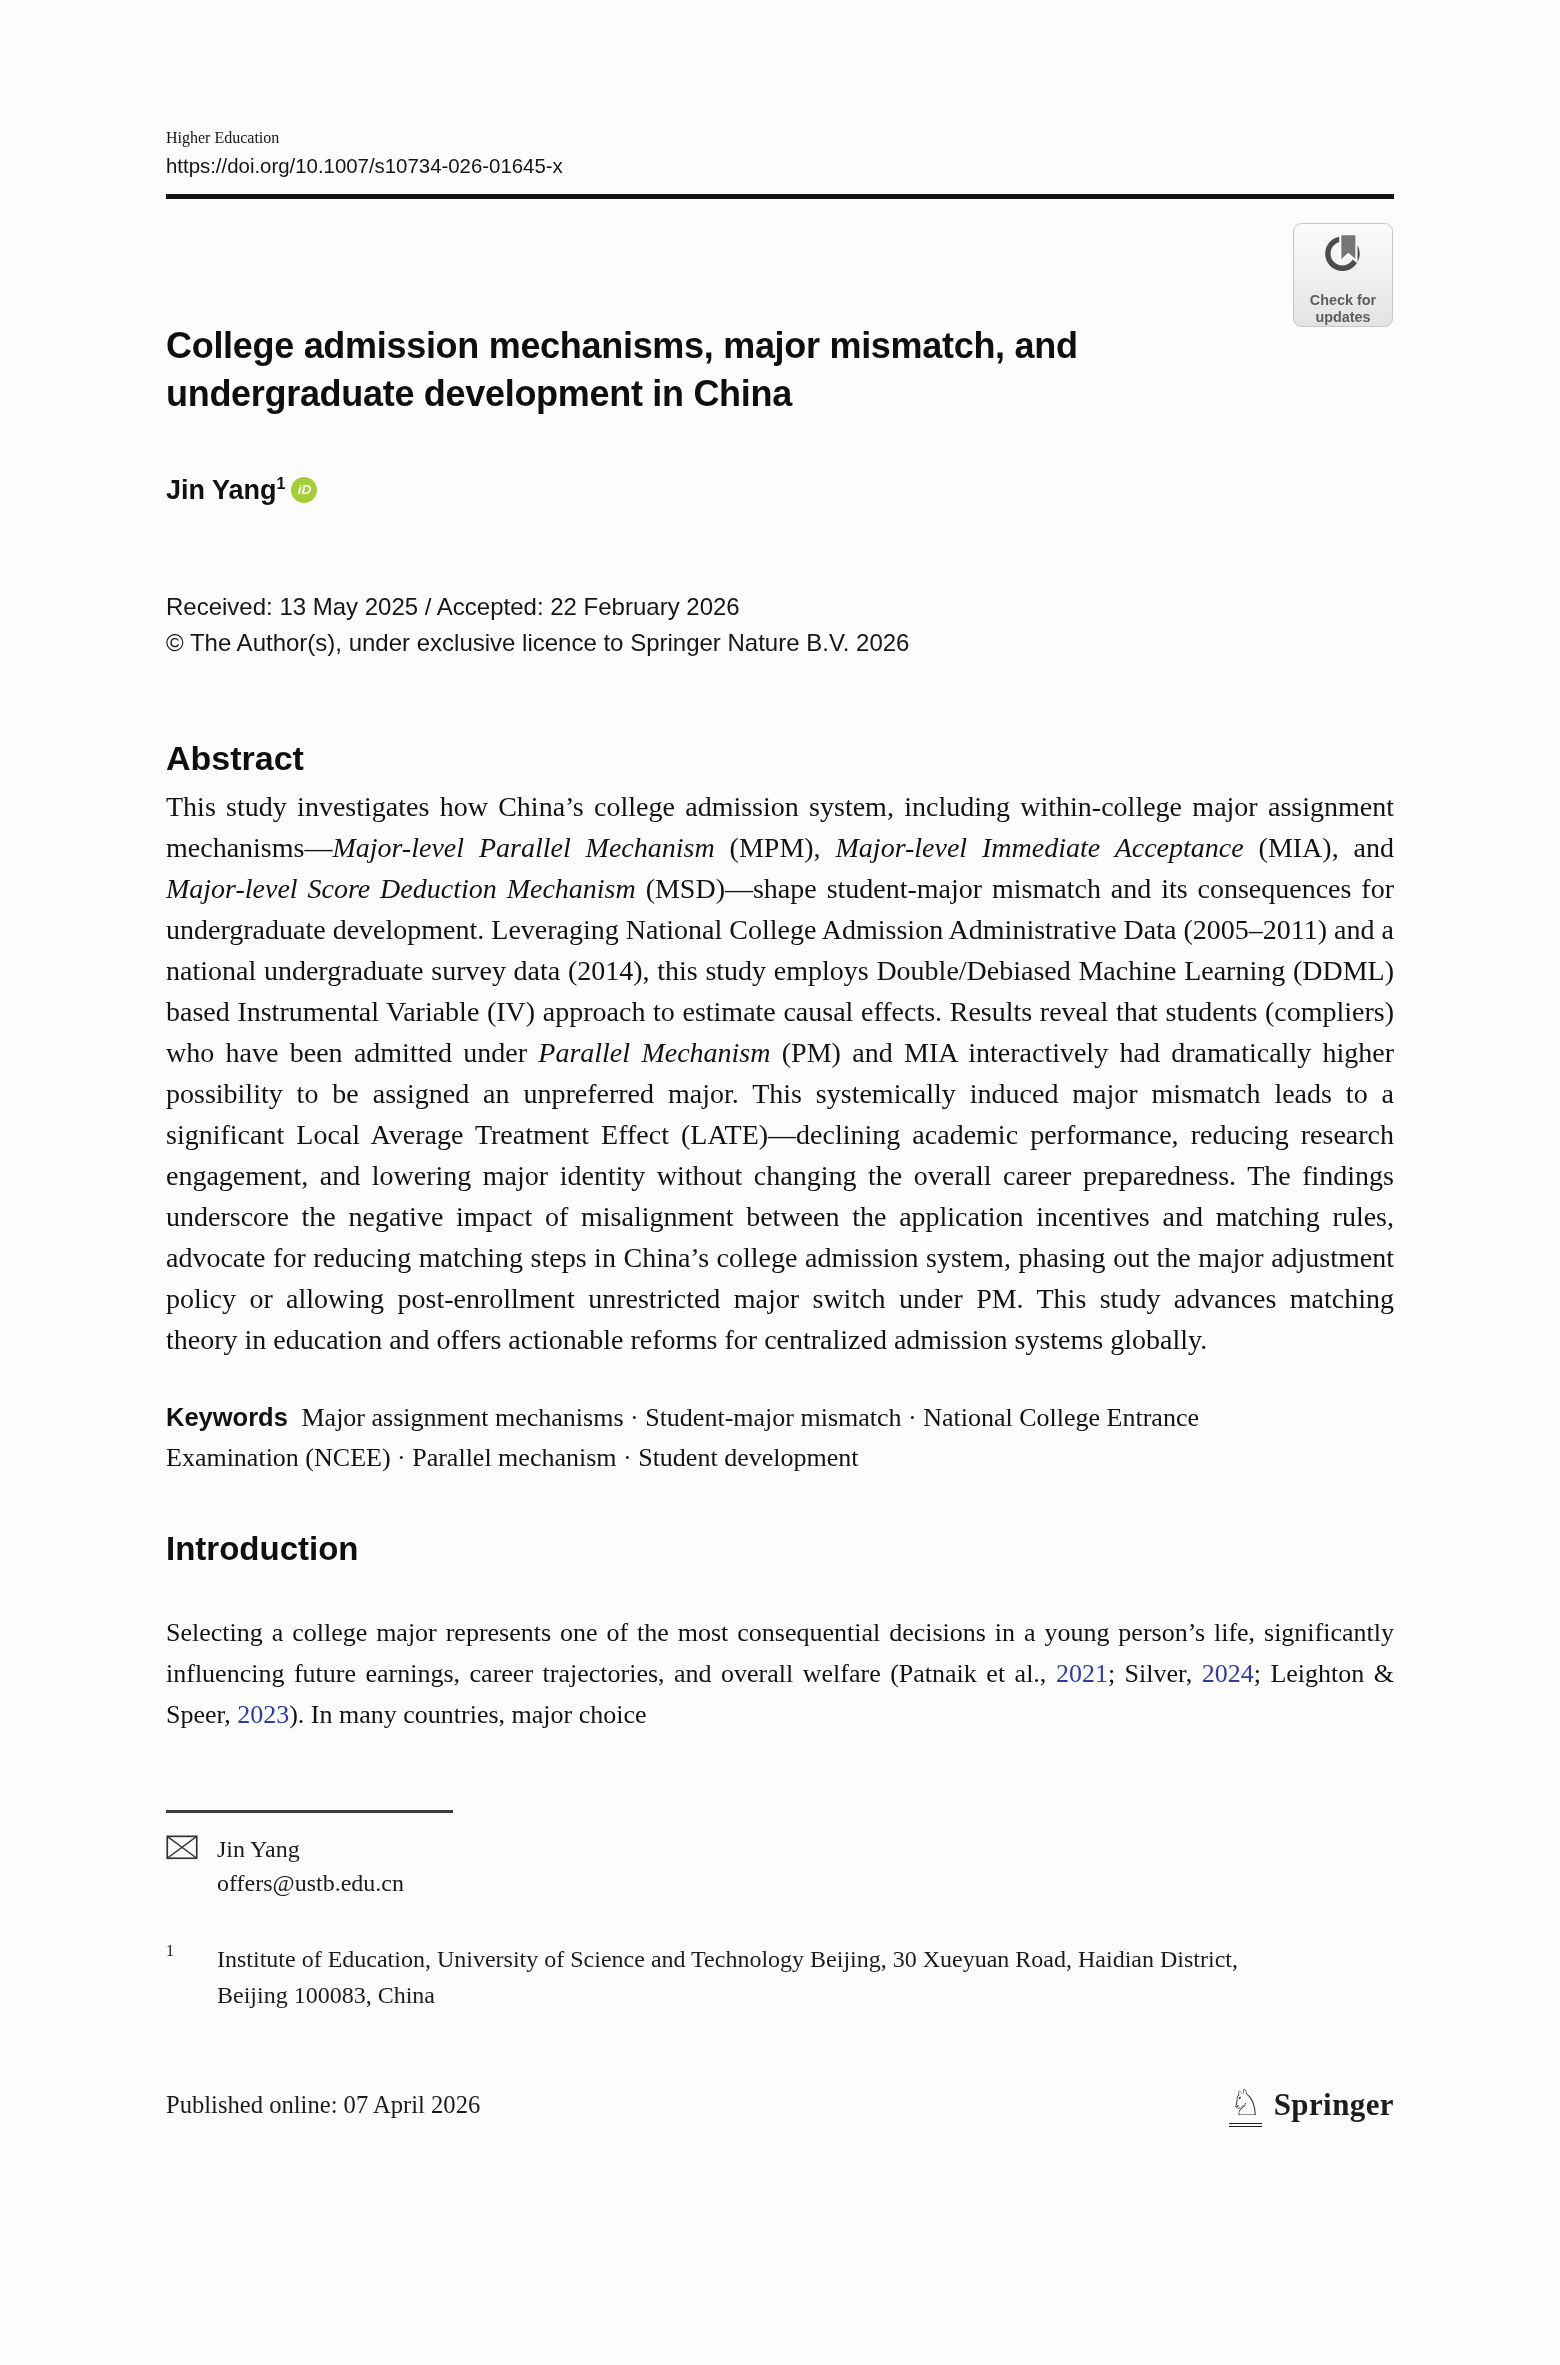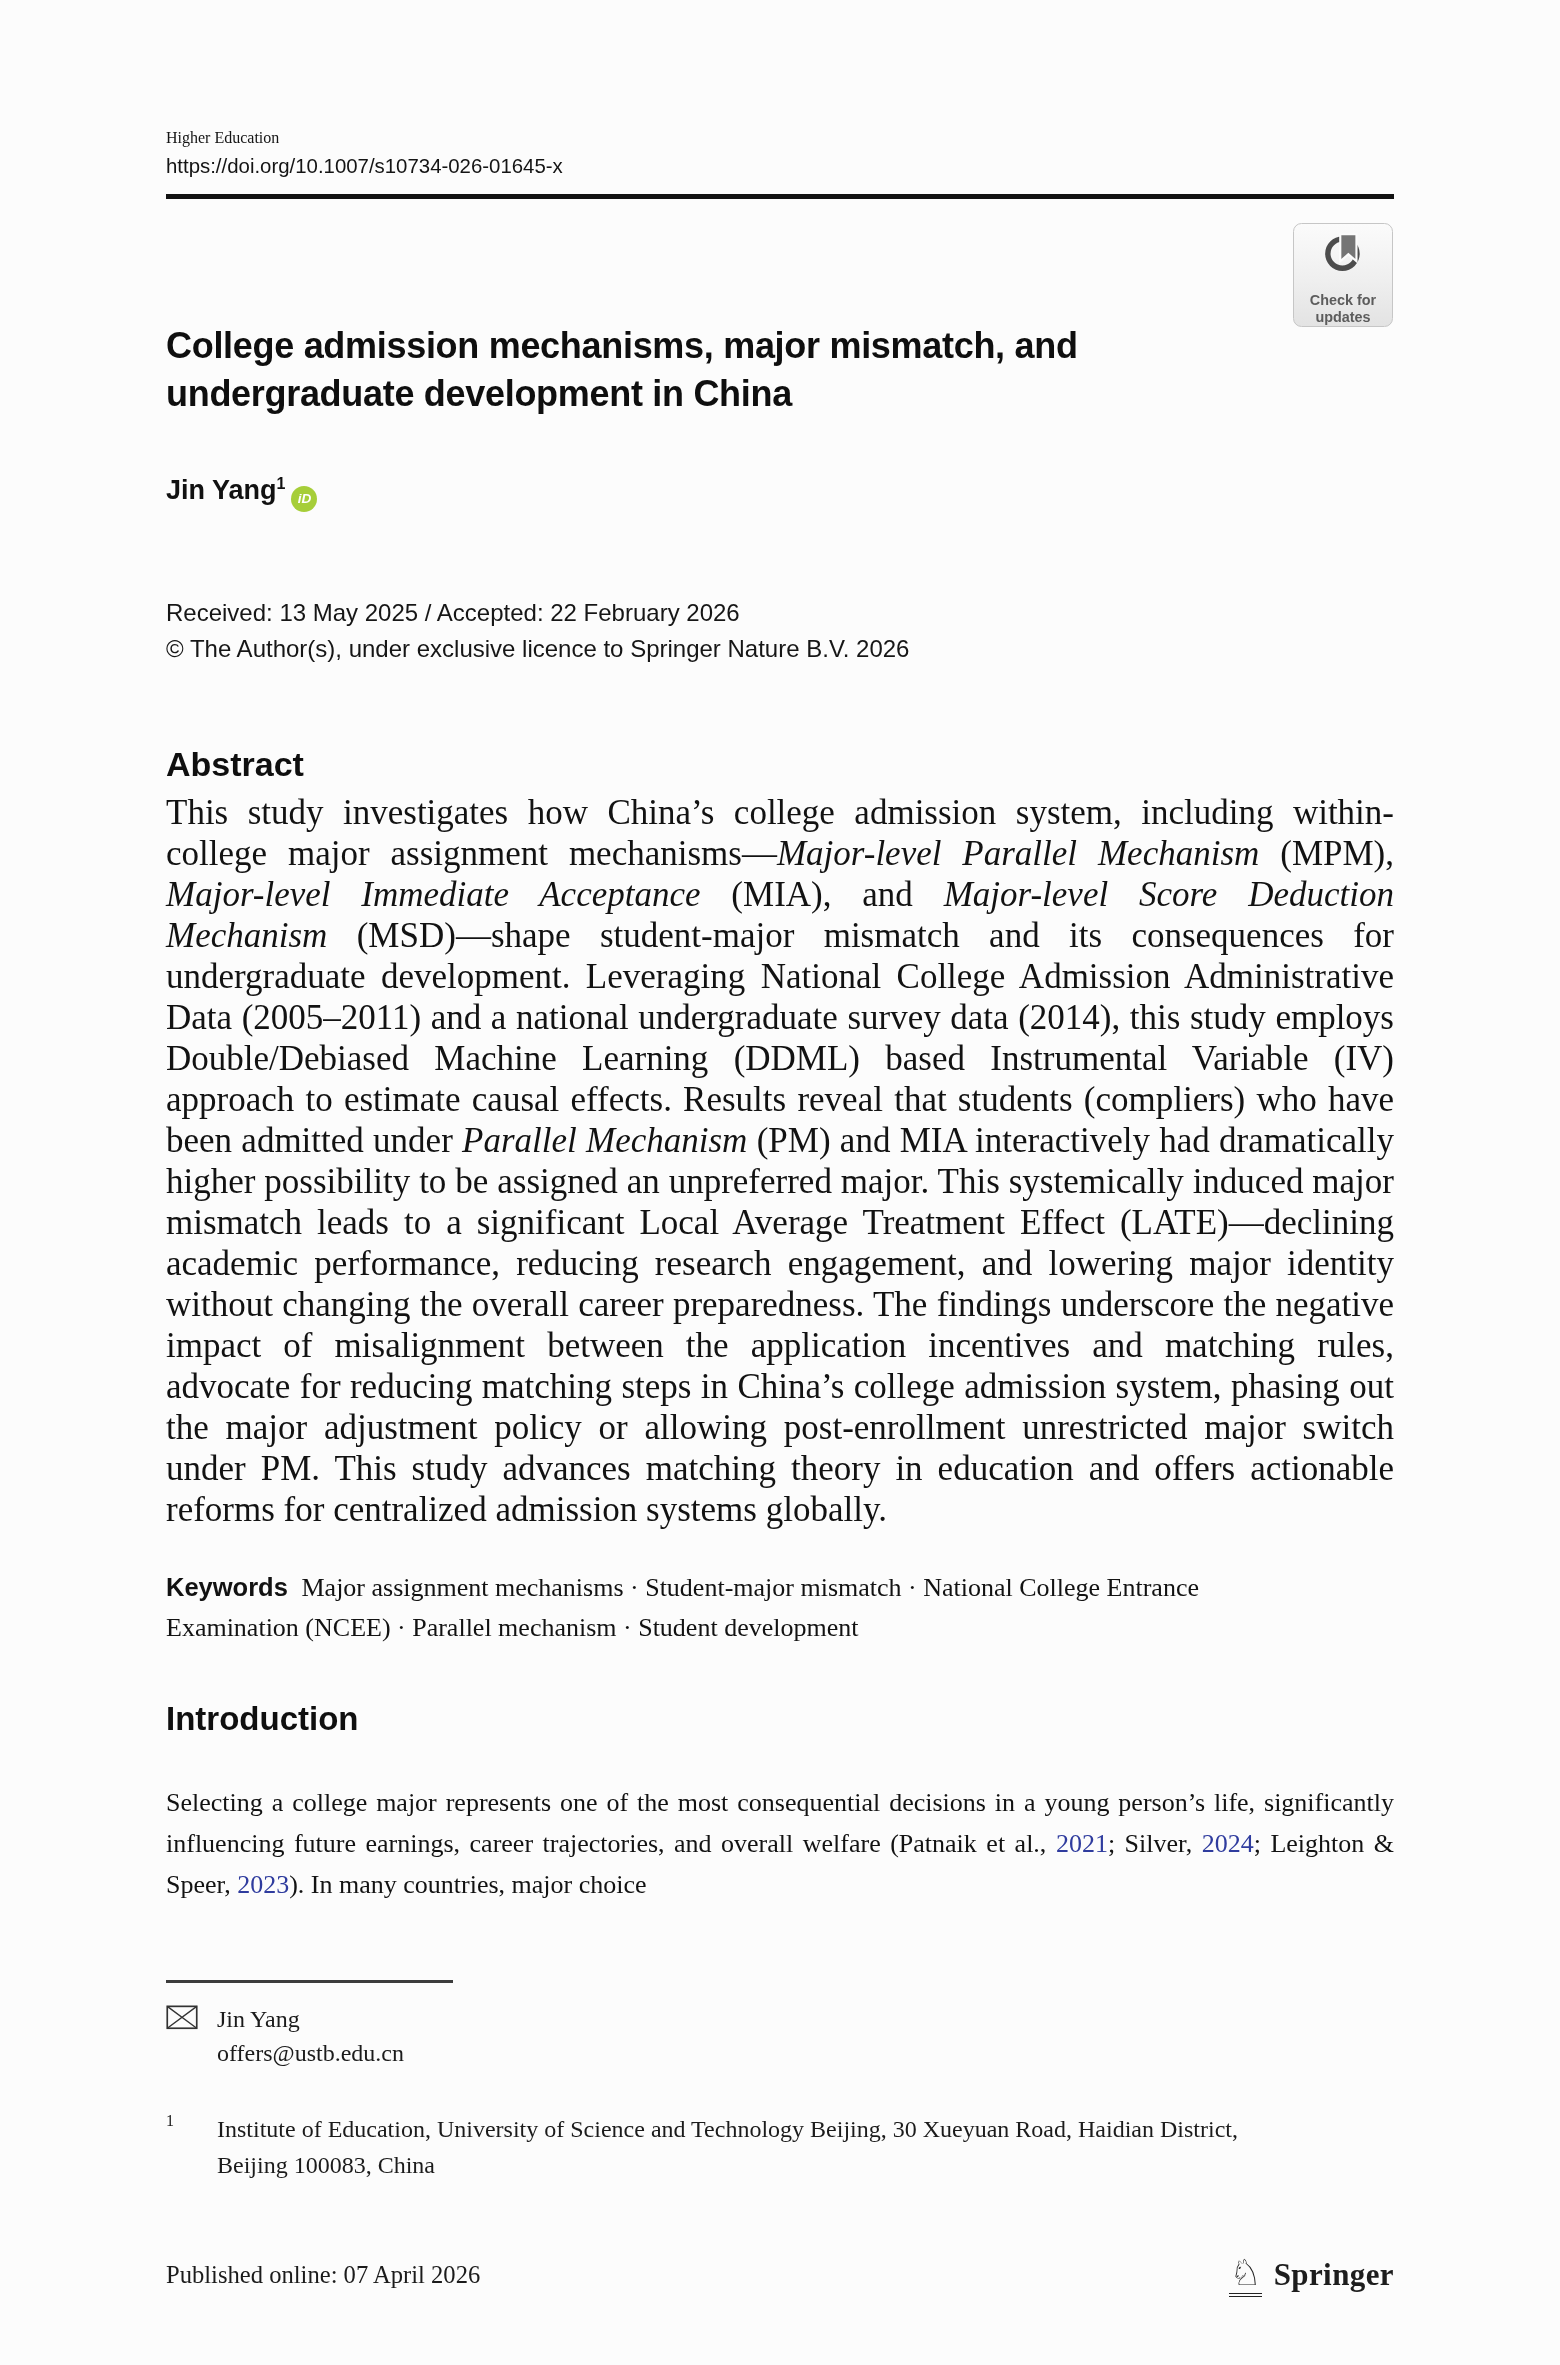--- a/index.html
+++ b/index.html
@@ -39,29 +39,29 @@
     letter-spacing: -0.3px; color: #0f0f0f; max-width: 1069px;
   }
   .author-row { margin-top: 56px; display: flex; align-items: flex-start; }
   .author-name { font-family: "Liberation Sans", sans-serif; font-weight: 700; font-size: 27px; line-height: 32px; color: #111; }
   .author-sup { font-size: 16px; vertical-align: super; line-height: 1; }
   .orcid {
     width: 26px; height: 26px; border-radius: 50%;
     background: #a6ce39; color: #ffffff;
     font-family: "Liberation Sans", sans-serif; font-weight: 700; font-style: italic;
     font-size: 13.6px; line-height: 26px; text-align: center;
-    margin-left: 6px; margin-top: 12px; cursor: pointer;
+    margin-left: 6px; margin-top: 3px; cursor: pointer;
   }
 
   
   .dates { margin-top: 83px; font-family: "Liberation Sans", sans-serif; font-size: 24px; line-height: 36px; color: #161616; }
 
   
   .abstract-heading { margin-top: 81px; font-family: "Liberation Sans", sans-serif; font-weight: 700; font-size: 34px; line-height: 32px; color: #0f0f0f; }
-  .abstract-body { margin-top: 12px; font-size: 35px; line-height: 41px; text-align: justify; color: #121212; }
+  .abstract-body { margin-top: 12px; font-size: 28px; line-height: 41px; text-align: justify; color: #121212; }
   .abstract-body em { font-style: italic; }
 
   
   .keywords { margin-top: 37px; font-size: 26px; line-height: 40px; color: #121212; max-width: 1112px; }
   .kw-label { font-family: "Liberation Sans", sans-serif; font-weight: 700; font-size: 25.5px; margin-right: 13.6px; }
 
   
   .intro-heading { margin-top: 51px; font-family: "Liberation Sans", sans-serif; font-weight: 700; font-size: 33px; line-height: 39px; color: #0f0f0f; }
   .intro-body { margin-top: 44px; font-size: 26px; line-height: 41px; text-align: justify; color: #121212; }
   .cite-link { color: #2f3c9e; cursor: pointer; }

